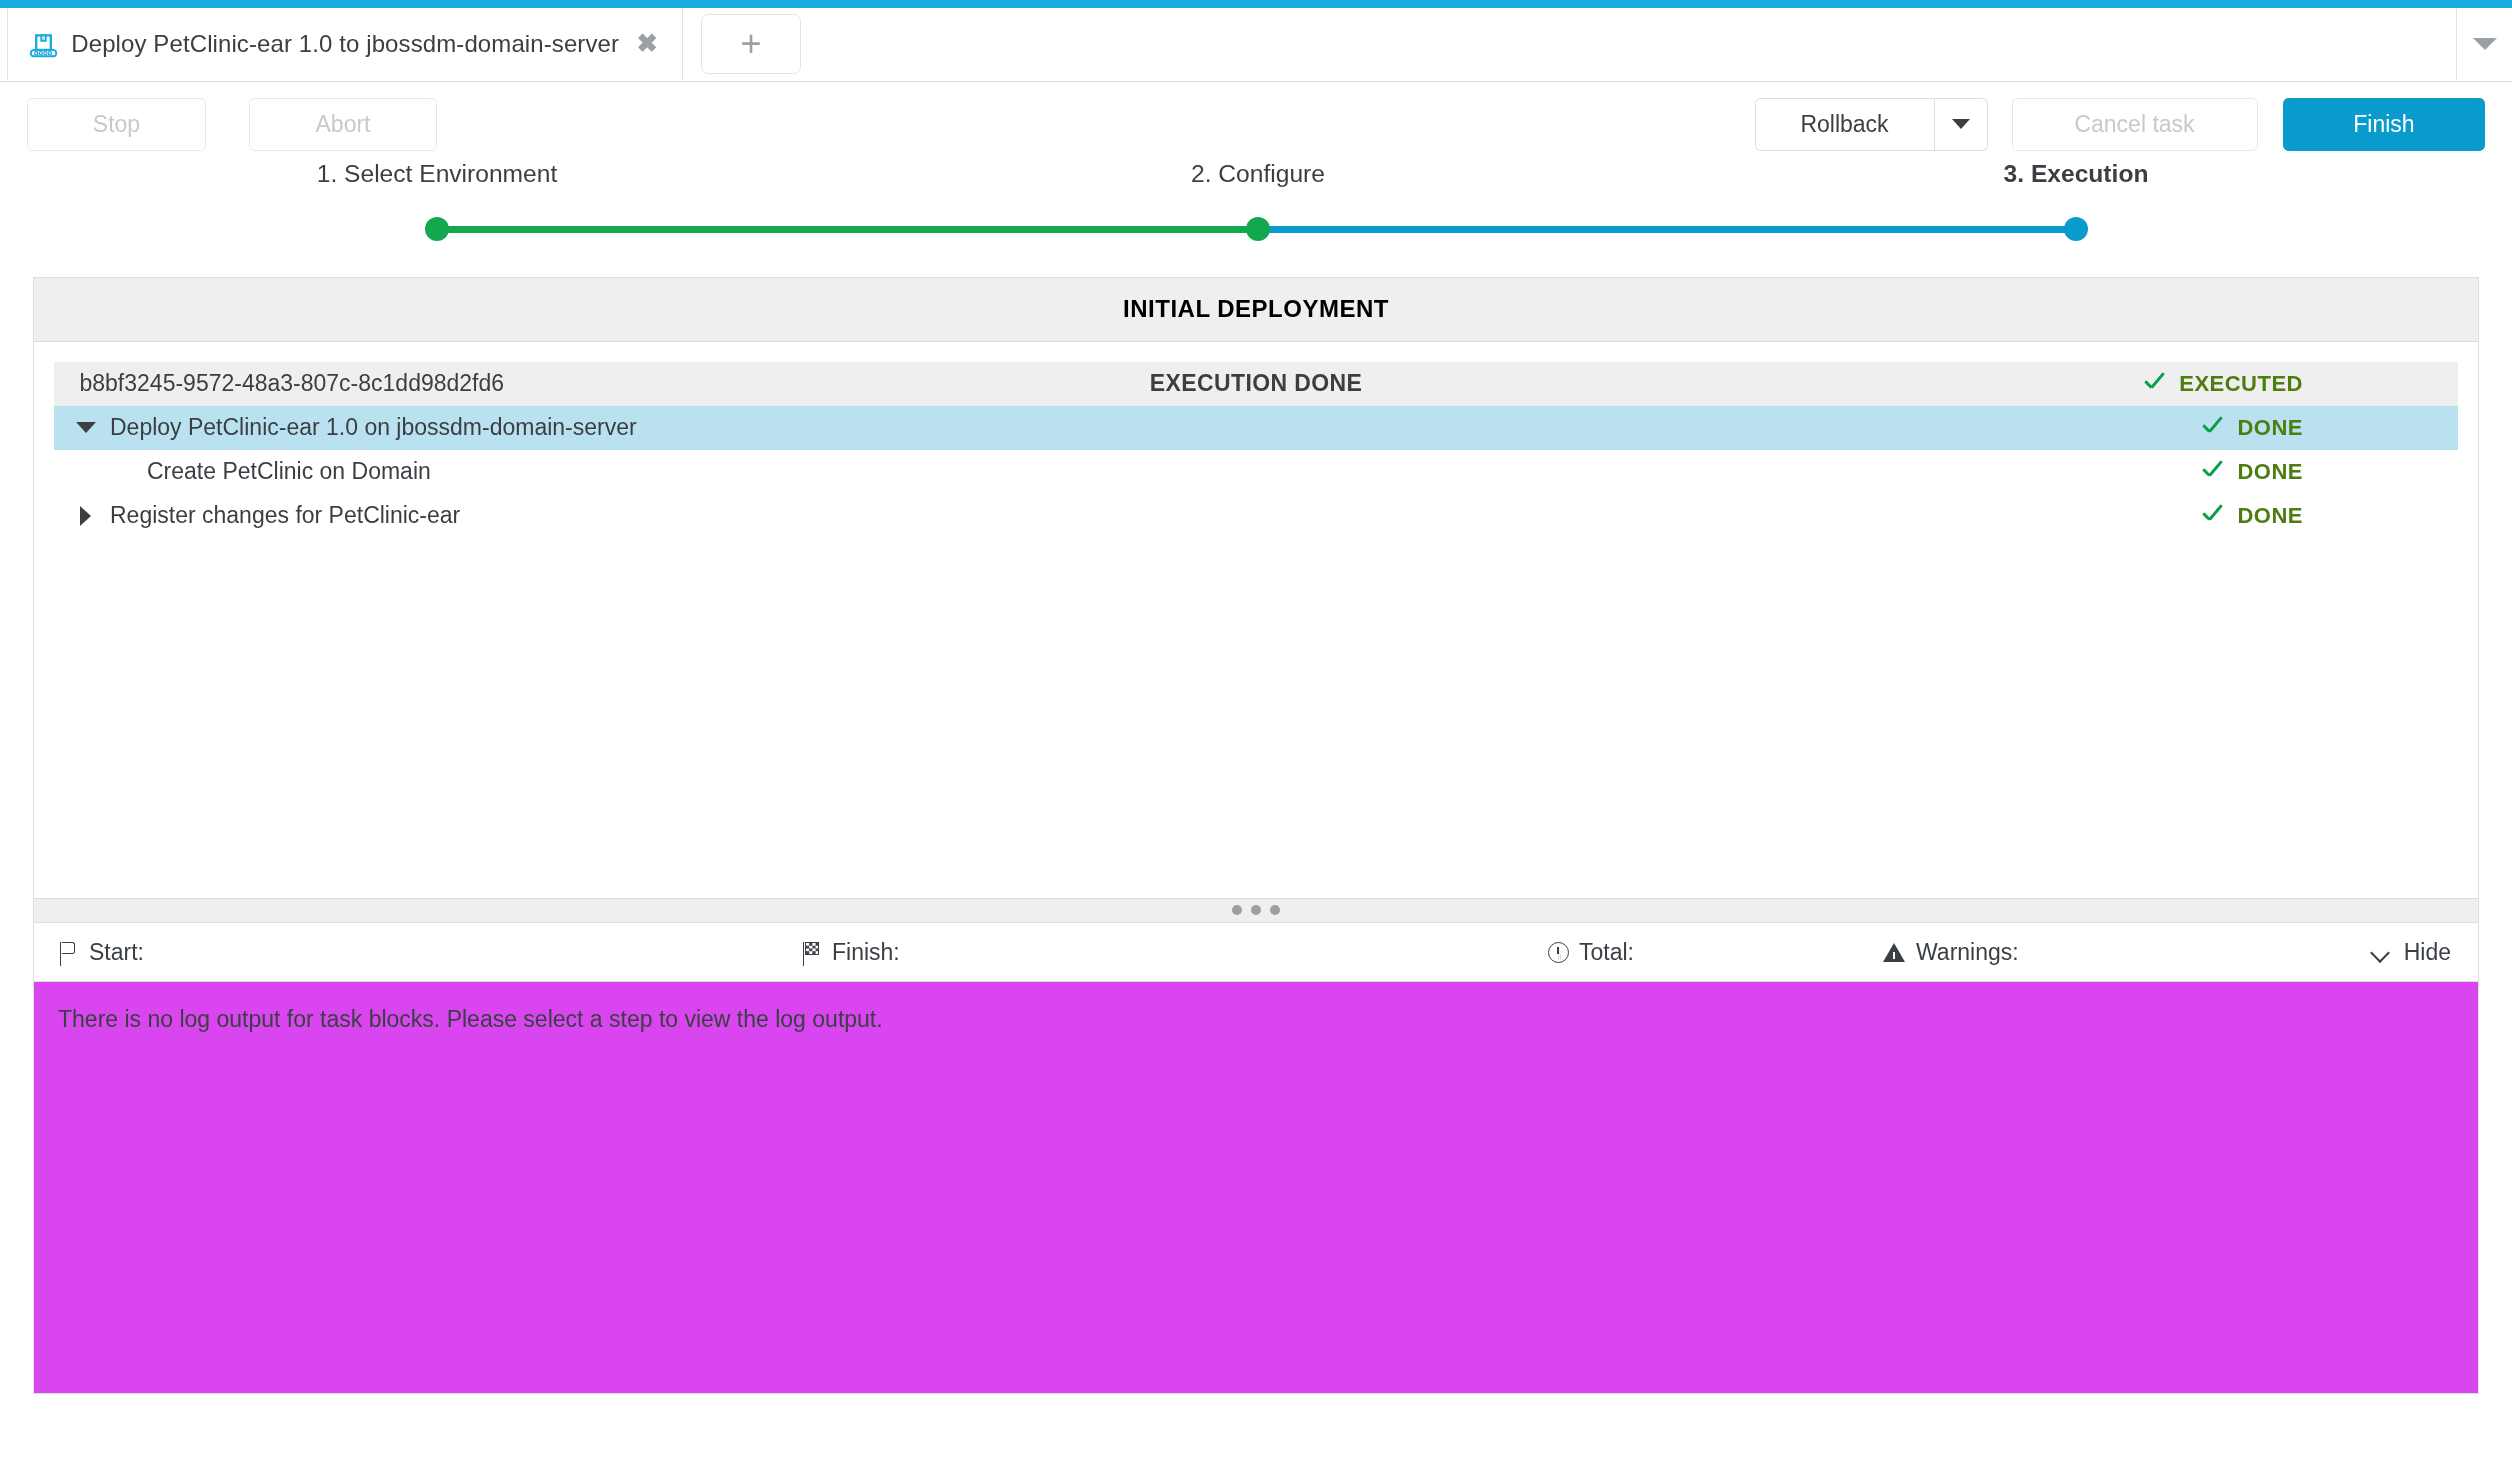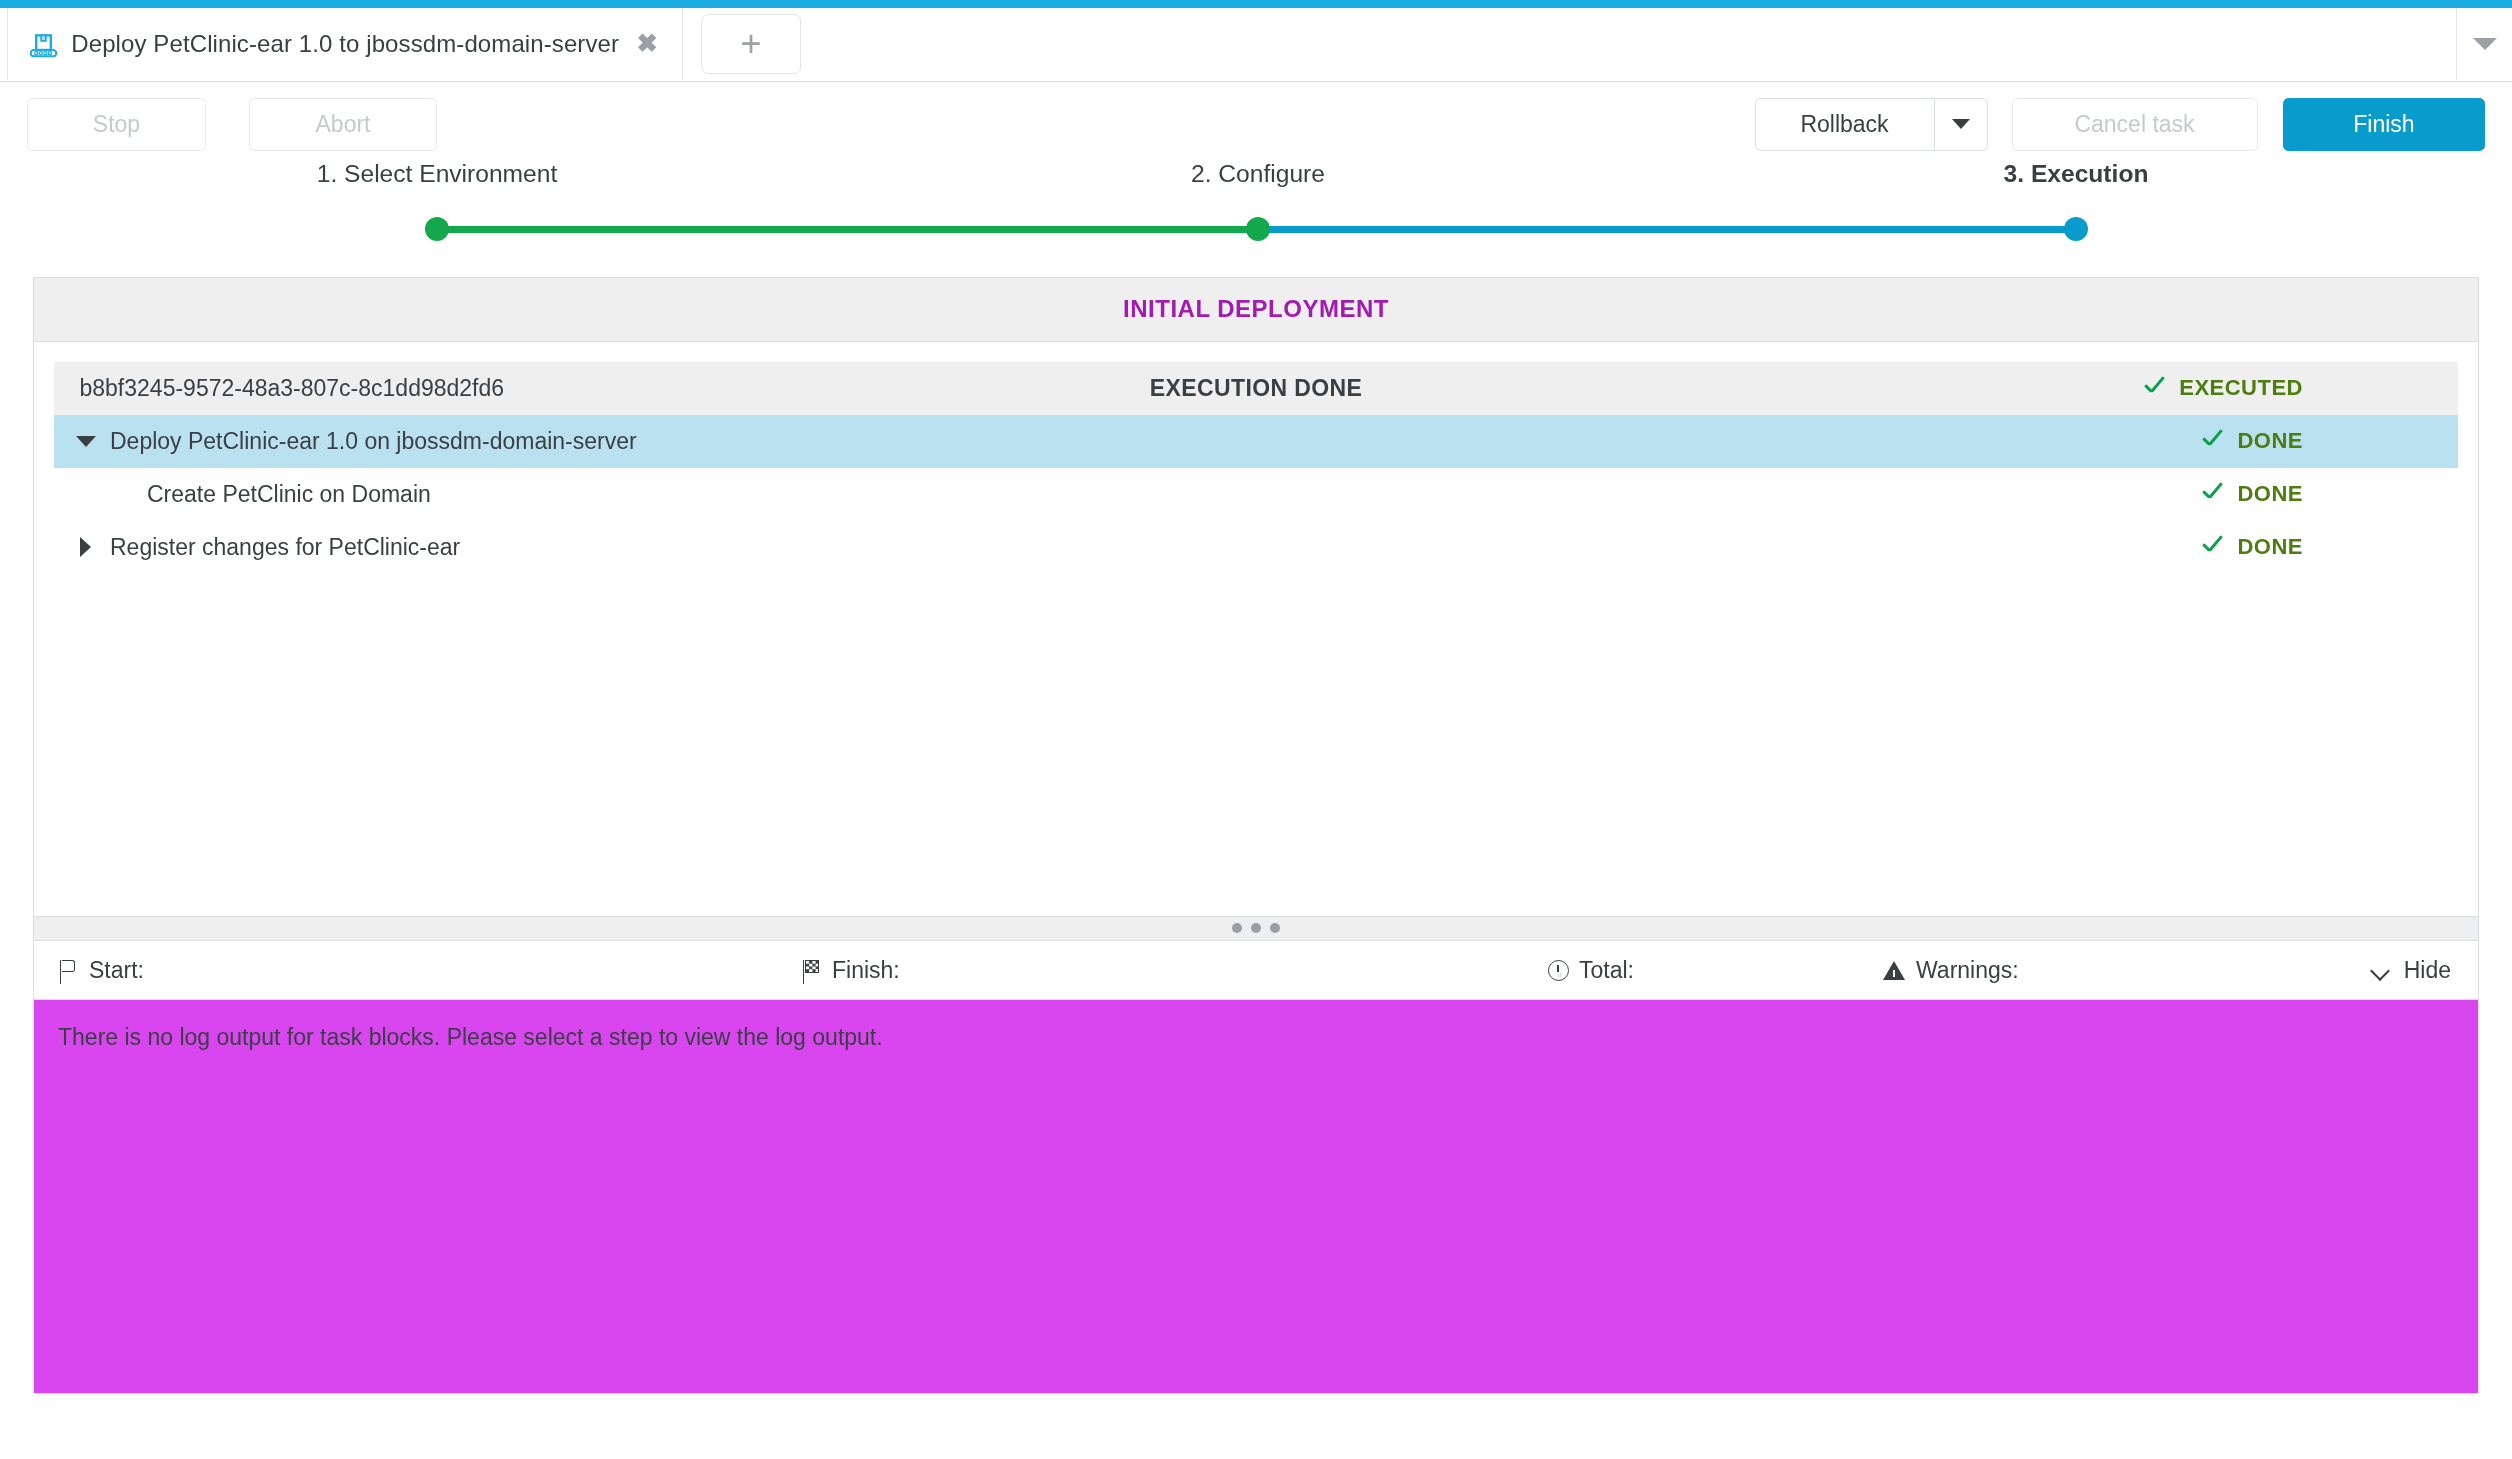--- a/index.html
+++ b/index.html
@@ -168,31 +168,31 @@
     background: #fff;
     height: 1117px;
     display: flex;
     flex-direction: column;
   }
   .panel-header {
     height: 64px;
     background: #efefef;
     border-bottom: 1.8px solid #dcdfe2;
     display: flex; align-items: center; justify-content: center;
-    font-size: 24px; font-weight: bold; color: #a21caf;
+    font-size: 24px; font-weight: bold; color: #000000;
     letter-spacing: 0.5px;
   }
   .tree-wrap {
     flex: 1 1 auto;
     position: relative;
     padding: 20px 20px 0 20px;
     overflow: hidden;
   }
   .row {
-    height: 53px;
+    height: 44px;
     display: flex; align-items: center;
     position: relative;
     font-size: 23px;
     color: #3a3f44;
     text-decoration: underline;
   }
   .row.plan { background: #efefef; }
   .row.selected { background: #bae1f0; }
   .row-label { position: absolute; }
   .row .twisty {

